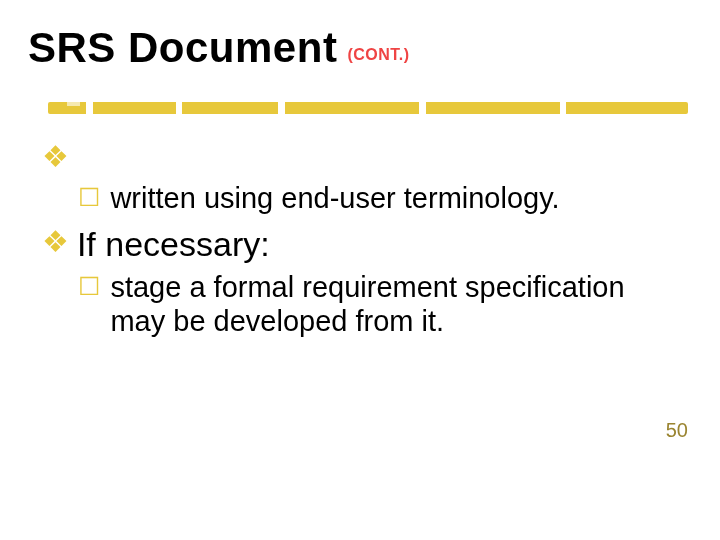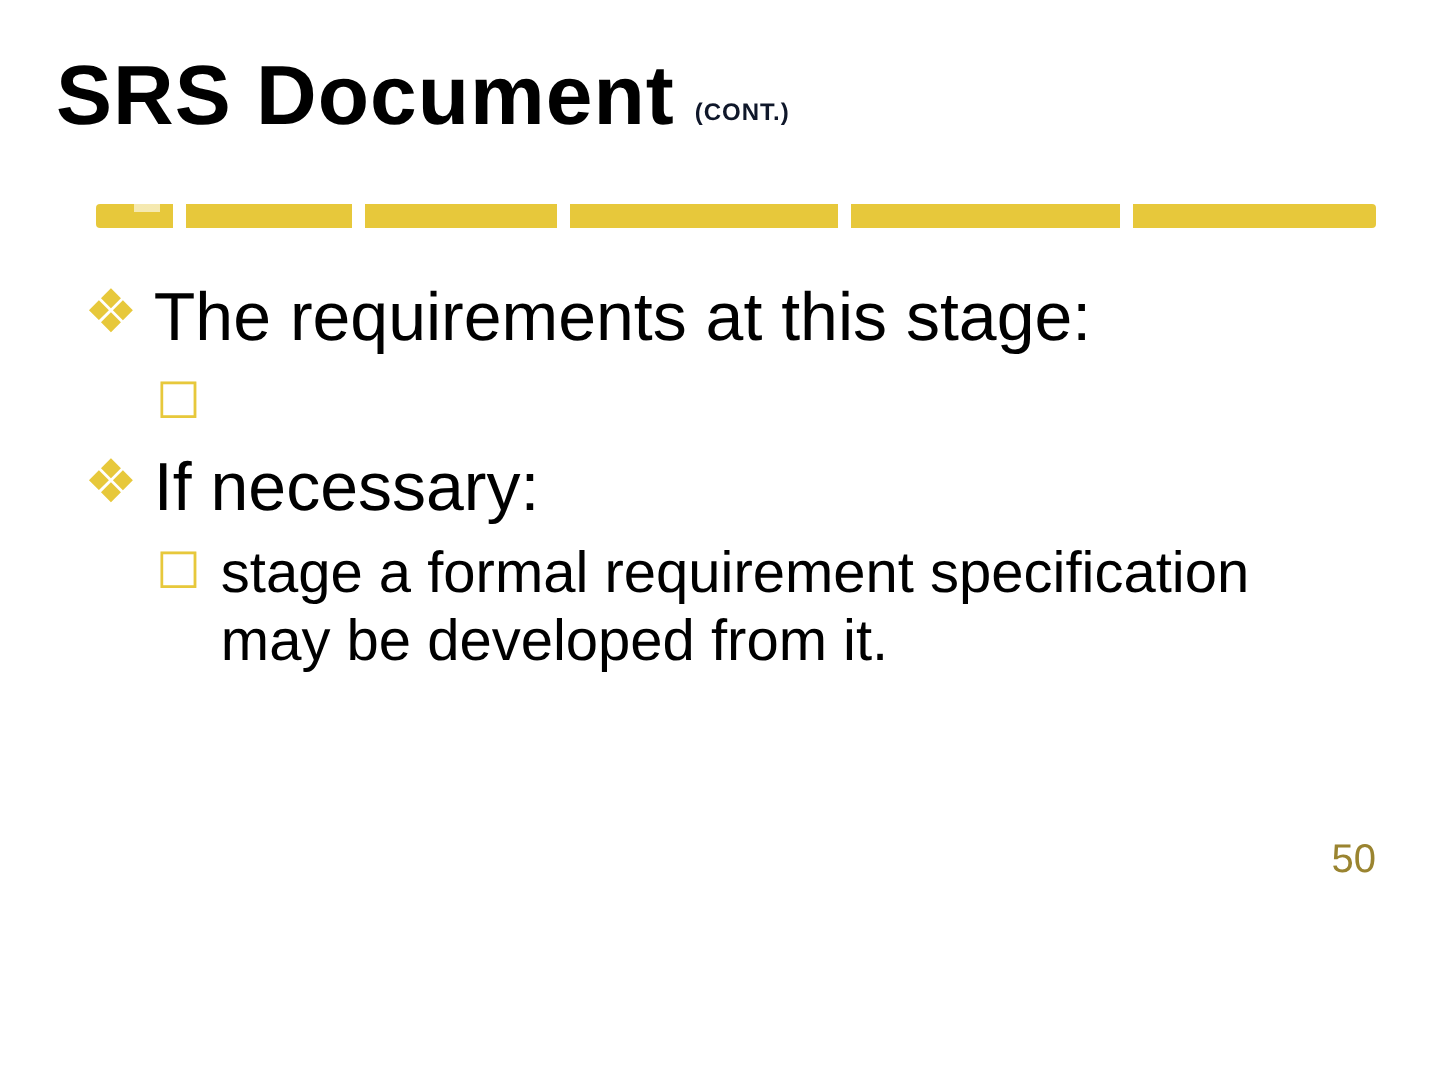--- a/index.html
+++ b/index.html
@@ -1,20 +1,20 @@
 <!DOCTYPE html>
 <html><head>
 <meta charset="utf-8">
 <style>
   * { margin: 0; padding: 0; box-sizing: border-box; }
   html, body { width: 720px; height: 540px; background: #fff; font-family: Arial, Helvetica, sans-serif; }
   .slide { width: 720px; height: 472px; position: relative; padding: 24px 28px 0 28px; }
   .title-row { display: flex; align-items: baseline; gap: 10px; }
   .title-main { font-family: "Arial Black", Arial, sans-serif; font-weight: 900; font-size: 42px; letter-spacing: 0.5px; color: #000; }
-  .title-cont { font-family: "Arial Black", Arial, sans-serif; font-weight: 900; font-size: 12px; color: #0f172a; letter-spacing: 0.5px; position: relative; top: -2px; }
+  .title-cont { font-family: "Arial Black", Arial, sans-serif; font-weight: 900; font-size: 16px; color: #ef4444; letter-spacing: 0.5px; position: relative; top: -2px; }
   .underline-wrap { margin-top: 30px; margin-bottom: 26px; padding-left: 20px; padding-right: 4px; }
   .underline {
     width: 100%; height: 12px;
     background:
       linear-gradient(90deg,
         #e7c83b 0 6%, #fff 6% 7%,
         #e7c83b 7% 20%, #fff 20% 21%,
         #e7c83b 21% 36%, #fff 36% 37%,
         #e7c83b 37% 58%, #fff 58% 59%,
         #e7c83b 59% 80%, #fff 80% 81%,
@@ -47,25 +47,25 @@
   </div>
 
   <div class="underline-wrap">
     <div class="underline"></div>
   </div>
 
   <div class="content">
 
     <div class="l1">
       <span class="bullet-z">❖</span>
-      <span class="l1-text">The requirements at this stage:</span>
     </div>
 
     <div class="l2">
       <span class="bullet-y">☐</span>
+      <span class="l2-text">written using  end-user terminology.</span>
     </div>
 
     <div class="l1">
       <span class="bullet-z">❖</span>
       <span class="l1-text">If necessary:</span>
     </div>
 
     <div class="l2">
       <span class="bullet-y">☐</span>
       <span class="l2-text">stage a formal requirement specification may be developed from it.</span>

